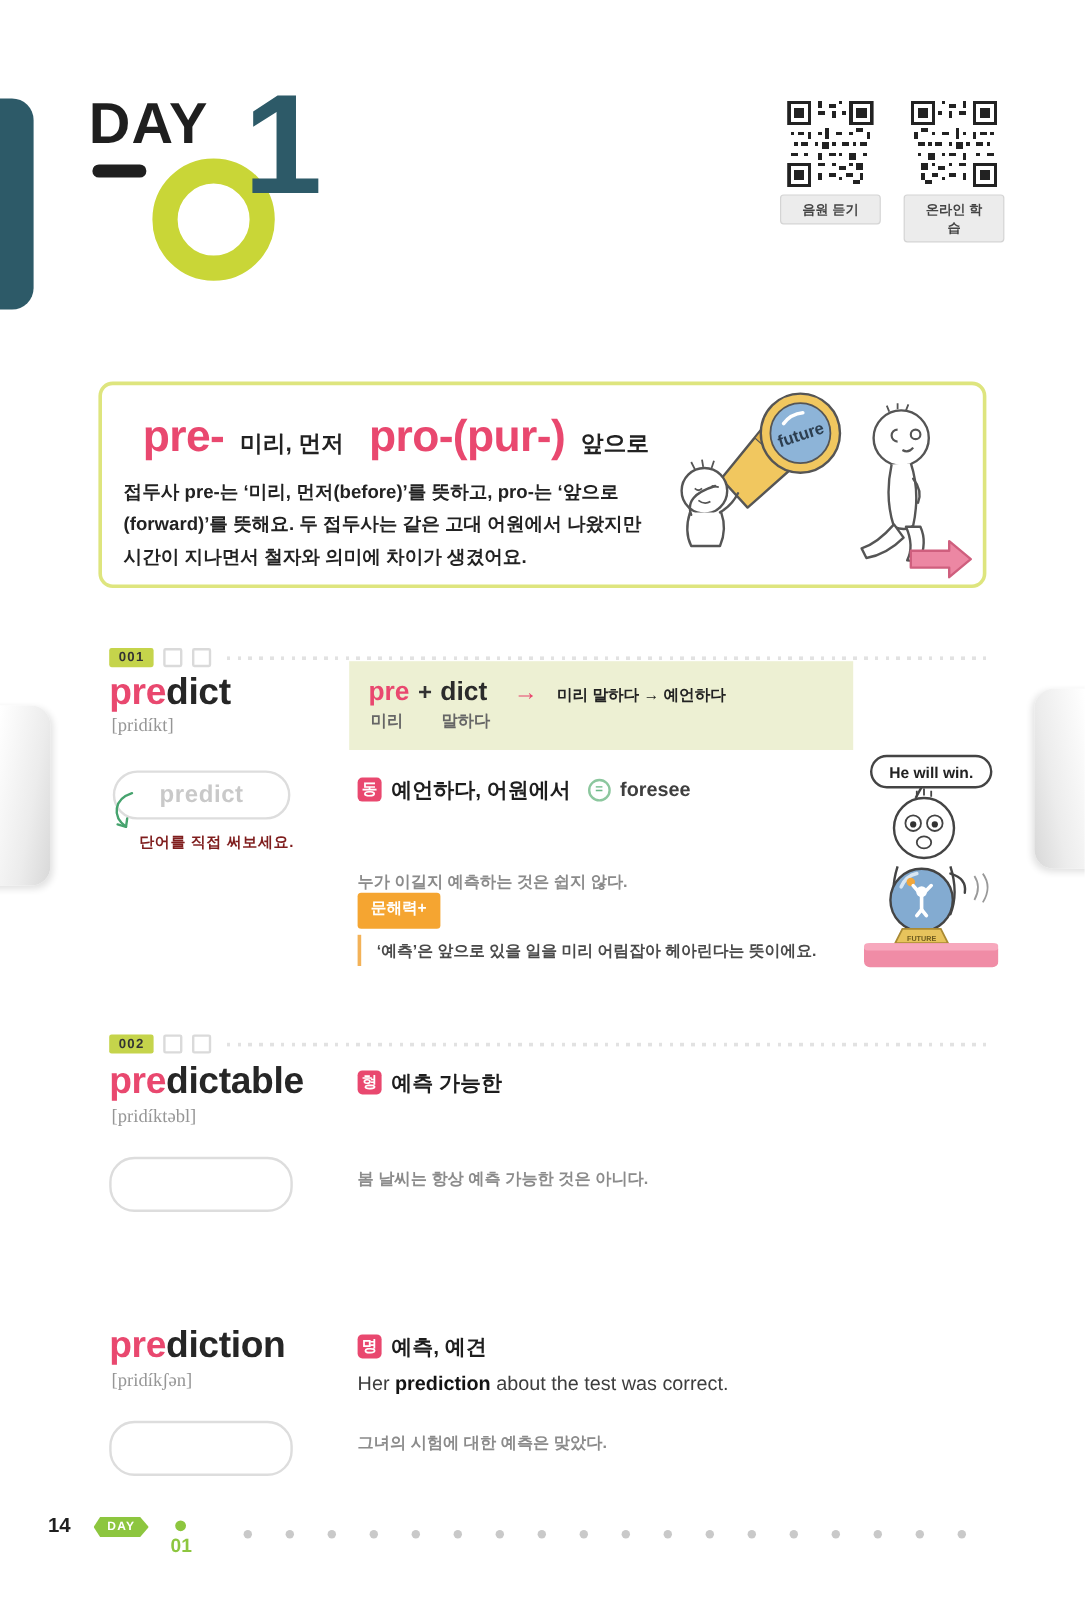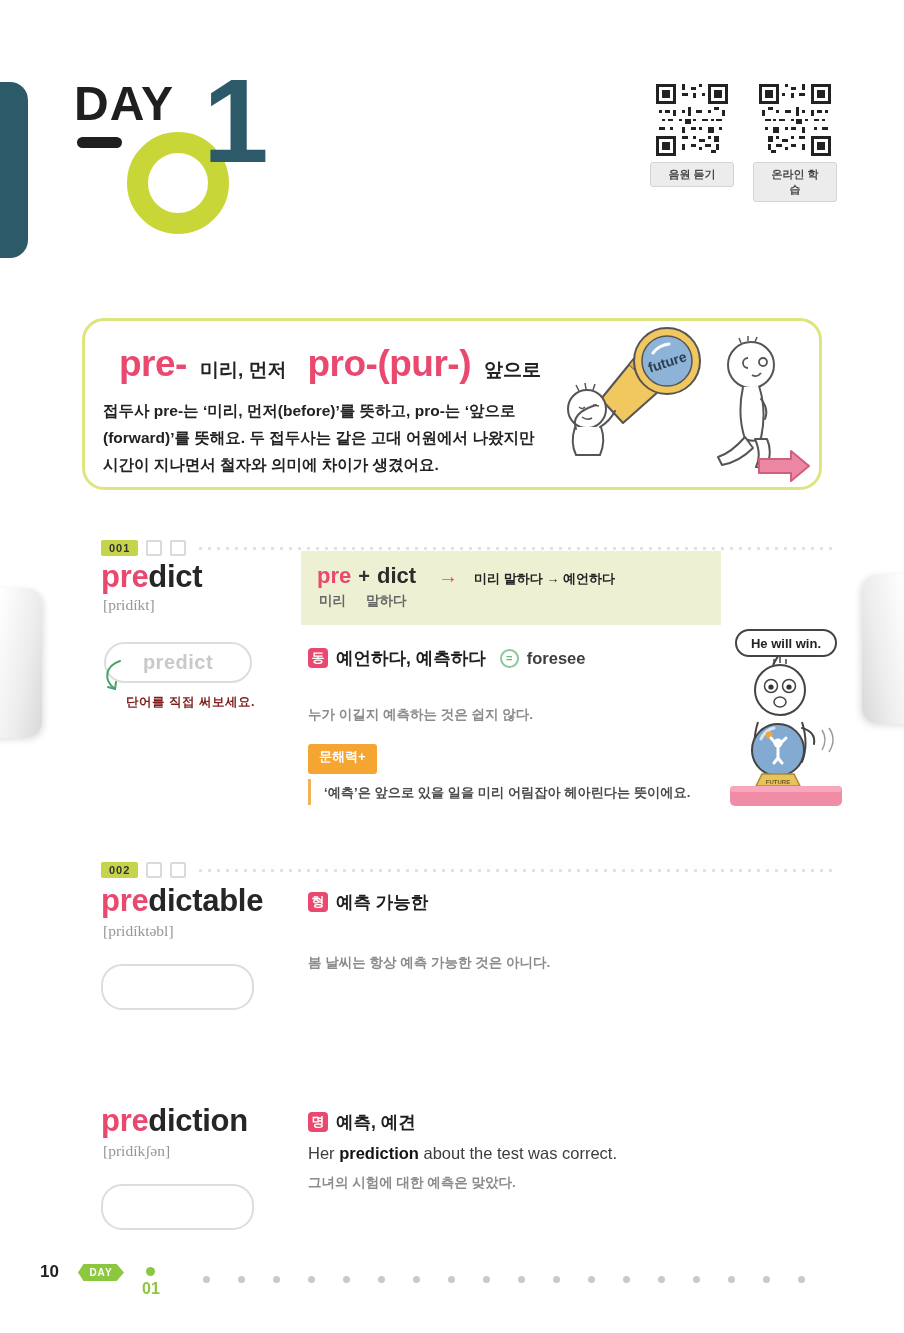--- a/index.html
+++ b/index.html
@@ -18,31 +18,31 @@
            color:#2d5a68;line-height:1;z-index:2;}
 
   .qr-item{position:absolute;top:84px;width:84px;text-align:center;}
   .qr-item.q1{left:650px;} .qr-item.q2{left:753px;}
   .qr-item svg{width:72px;height:72px;display:block;margin:0 auto;}
   .qr-label{margin-top:6px;background:#ececec;border:1px solid #d4d4d4;border-radius:3px;
             font-size:11px;color:#444;padding:4px 12px;font-weight:700;}
 
   
   .intro{position:absolute;left:82px;top:318px;width:740px;height:172px;
-         border:3px solid #dee57e;border-radius:22px;background:#fff;box-sizing:border-box;}
+         border:3px solid #dee57e;border-radius:12px;background:#fff;box-sizing:border-box;}
   .intro-titles{position:absolute;left:34px;top:22px;display:flex;align-items:baseline;gap:13px;white-space:nowrap;}
   .pfx{font-size:37px;font-weight:900;color:#e9486f;letter-spacing:-0.5px;}
   .pfx-mean{font-size:19px;font-weight:800;color:#222;}
   .pfx2{margin-left:8px;}
   .intro-desc{position:absolute;left:18px;top:76px;width:448px;font-size:15.5px;line-height:27px;
               color:#222;font-weight:600;}
   .intro-art{position:absolute;right:6px;top:4px;}
 
   
-  .entry{position:absolute;left:16px;width:781px;}
+  .entry{position:absolute;left:6px;width:781px;}
   .e1{top:536px;height:300px;} .e2{top:858px;height:200px;} .e3{top:1078px;height:200px;}
   .entry-head{position:absolute;left:85px;top:4px;width:737px;display:flex;align-items:center;gap:5px;}
   .num-badge{background:#c5d44b;color:#333;font-size:11px;font-weight:800;padding:2px 8px;border-radius:2px;letter-spacing:1px;}
   .cb{width:12px;height:12px;border:2px solid #dadada;border-radius:2px;background:#fff;margin-left:3px;}
   .dotline{flex:1;height:3px;margin-left:8px;
            background:repeating-linear-gradient(90deg,#e2e2e2 0 3px,transparent 3px 9px);}
   .word{position:absolute;left:85px;font-size:31px;font-weight:900;letter-spacing:-0.3px;line-height:1.1;}
   .word .wp{color:#e9486f;} .word .wr{color:#262626;}
   .e1 .word{top:24px;} .e2 .word,.e3 .word{top:26px;}
   .pron{position:absolute;left:87px;font-family:"Liberation Serif",serif;font-size:15.5px;color:#969696;}
@@ -50,21 +50,21 @@
 
   
   .formula{position:absolute;left:285px;top:15px;width:420px;height:74px;background:#edf0d3;box-sizing:border-box;padding:12px 0 0 16px;}
   .f-row1{display:flex;align-items:baseline;white-space:nowrap;}
   .f-p1{font-size:22px;font-weight:900;color:#e9486f;}
   .f-plus{font-size:20px;font-weight:800;color:#333;margin:0 7px;}
   .f-p2{font-size:22px;font-weight:900;color:#2b2b2b;}
   .f-arrow{font-size:20px;font-weight:900;color:#e9486f;margin:0 16px 0 22px;}
   .f-res{font-size:13px;font-weight:800;color:#222;}
   .f-row2{display:flex;font-size:13.5px;color:#666;font-weight:600;margin-top:3px;}
-  .f-g1{margin-left:2px;} .f-g2{margin-left:20px;font-family:Liberation Serif, serif;}
+  .f-g1{margin-left:2px;} .f-g2{margin-left:32px;font-family:Liberation Serif, serif;}
 
   
   .writebox{position:absolute;border:2px solid #ddd;border-radius:21px;background:#fff;
             display:flex;align-items:center;justify-content:center;box-sizing:border-box;}
   .e1 .writebox{left:88px;top:106px;width:148px;height:41px;}
   .e2 .writebox,.e3 .writebox{left:85px;top:106px;width:153px;height:46px;}
   .ghost{color:#c9c9c9;font-size:20px;font-weight:600;letter-spacing:0.5px;}
   .hint-arrow{position:absolute;left:86px;top:122px;}
   .hint{position:absolute;left:110px;top:158px;font-size:12.5px;color:#7f1d1d;font-weight:700;letter-spacing:0.5px;}
 
@@ -73,21 +73,21 @@
   .e1 .defrow{top:110px;} .e2 .defrow,.e3 .defrow{top:32px;}
   .pos{width:20px;height:20px;border-radius:4px;background:#e9486f;color:#fff;font-size:13px;font-weight:800;
        display:flex;align-items:center;justify-content:center;}
   .meaning{font-size:17.5px;font-weight:800;color:#1e1e1e;}
   .syn-icon{width:15px;height:15px;border:2px solid #8cc79e;border-radius:50%;color:#6cb888;
             font-size:11px;font-weight:800;display:flex;align-items:center;justify-content:center;margin-left:6px;}
   .syn{font-size:16.5px;color:#3f3f3f;font-weight:600;}
   .example{position:absolute;left:292px;font-size:16.5px;color:#3d3d3d;white-space:nowrap;}
   .example b{font-weight:800;color:#141414;}
   .e1 .example{top:142px;} .e2 .example,.e3 .example{top:66px;}
-  .trans{position:absolute;left:292px;font-size:13.5px;color:#8b8b8b;font-weight:600;}
+  .trans{position:absolute;left:292px;font-size:13.5px;color:#8b8b8b;font-weight:600;margin-top:20px;}
   .e1 .trans{top:170px;} .e2 .trans,.e3 .trans{top:96px;}
 
   
   .tipwrap{position:absolute;left:292px;top:208px;}
   .tip-badge{display:inline-block;background:#f5a531;color:#fff;font-size:13px;font-weight:800;
              padding:4px 11px 8px;border-radius:3px;}
   .tip-note{margin-top:5px;border-left:3px solid #f3b258;padding:4px 0 2px 13px;
             font-size:13.2px;color:#4a4a4a;font-weight:600;line-height:1.5;}
   .fortune{position:absolute;left:714px;top:92px;}
 
@@ -211,21 +211,21 @@
       <span class="ghost">predict</span>
     </div>
     <svg class="hint-arrow" width="26" height="40" viewBox="0 0 26 40">
       <path d="M18 3 C3 8 1 22 13 31" fill="none" stroke="#46a36e" stroke-width="2" stroke-linecap="round"></path>
       <path d="M13 31 l-7 -2 M13 31 l1 -7" fill="none" stroke="#46a36e" stroke-width="2" stroke-linecap="round"></path>
     </svg>
     <div class="hint">단어를 직접 써보세요.</div>
 
     <div class="defrow">
       <span class="pos">동</span>
-      <span class="meaning">예언하다, 예측하다</span>
+      <span class="meaning">예언하다, 어원에서</span>
       <span class="syn-icon">=</span>
       <span class="syn">foresee</span>
     </div>
     <div class="trans">누가 이길지 예측하는 것은 쉽지 않다.</div>
 
     <div class="tipwrap">
       <span class="tip-badge">문해력+</span>
       <div class="tip-note">‘예측’은 앞으로 있을 일을 미리 어림잡아 헤아린다는 뜻이에요.</div>
     </div>
 
@@ -287,21 +287,21 @@
       <span class="pos">명</span>
       <span class="meaning">예측, 예견</span>
     </div>
     <div class="example">
       <span>Her </span><b>prediction</b><span> about the test was correct.</span>
     </div>
     <div class="trans">그녀의 시험에 대한 예측은 맞았다.</div>
   </section>
 
   <div class="footer">
-    <span class="pageno">10</span>
+    <span class="pageno">14</span>
     <span class="fday">DAY</span>
     <span class="fdot"></span>
     <span class="fnum">01</span>
     <span class="pdots"><span class="pdot"></span><span class="pdot"></span><span class="pdot"></span><span class="pdot"></span><span class="pdot"></span><span class="pdot"></span><span class="pdot"></span><span class="pdot"></span><span class="pdot"></span><span class="pdot"></span><span class="pdot"></span><span class="pdot"></span><span class="pdot"></span><span class="pdot"></span><span class="pdot"></span><span class="pdot"></span><span class="pdot"></span><span class="pdot"></span></span>
   </div>
 
   <div class="turn l"></div>
   <div class="turn r"></div>
 </div>
 

